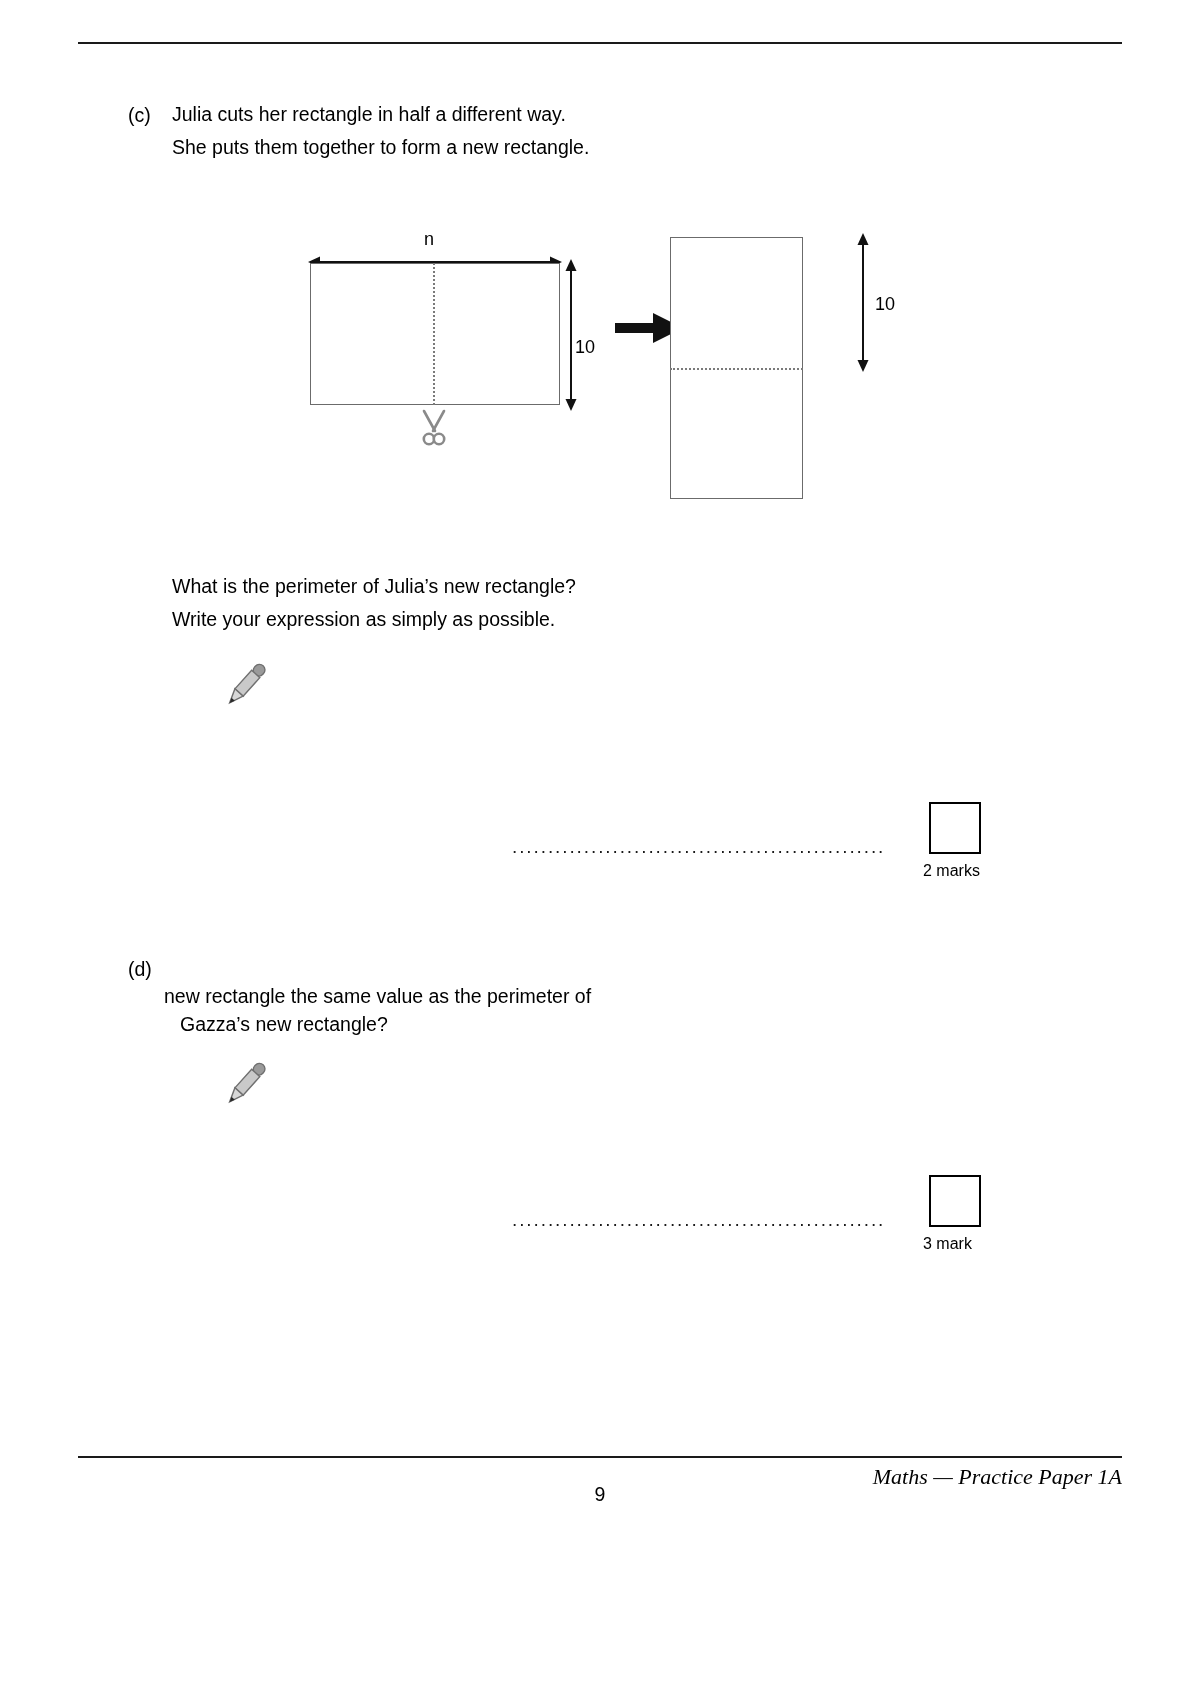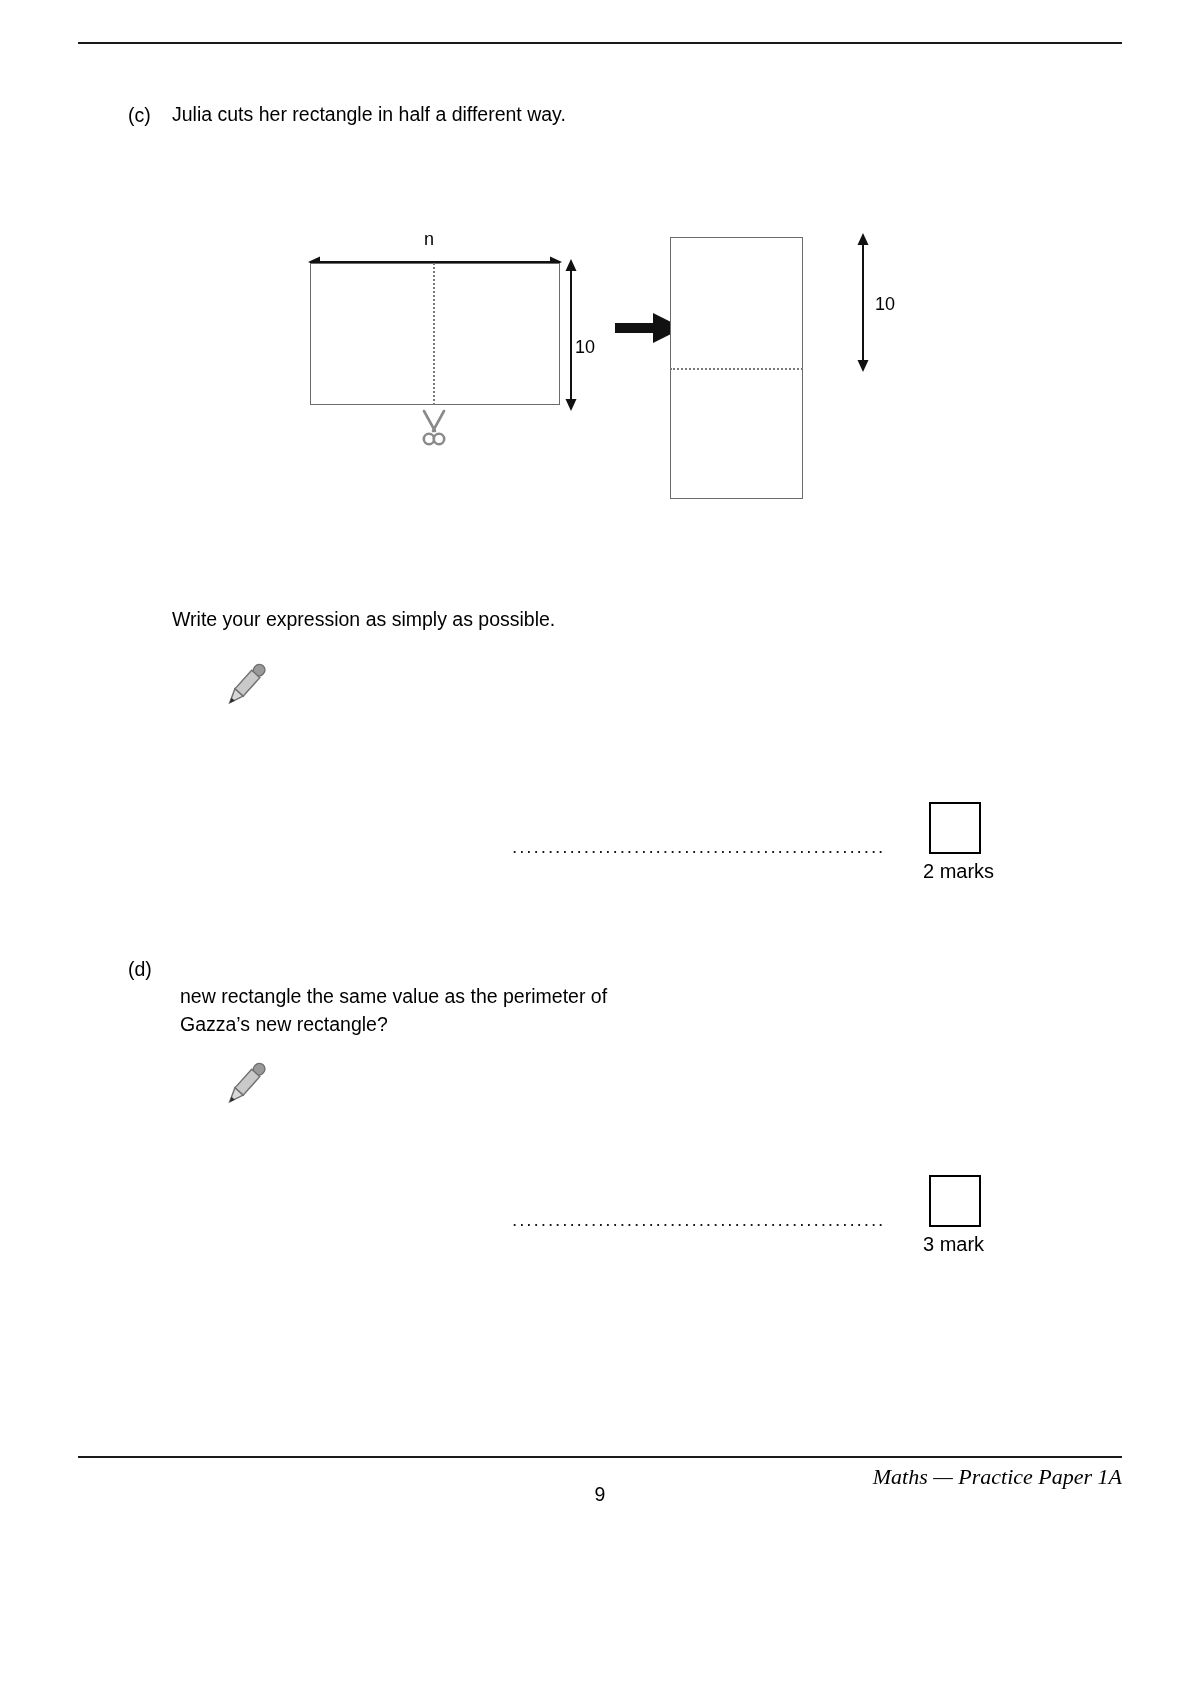--- a/index.html
+++ b/index.html
@@ -92,21 +92,21 @@
   .markbox {
     position: absolute;
     width: 52px;
     height: 52px;
     border: 2px solid #000000;
     box-sizing: border-box;
     background: #ffffff;
   }
   .marklabel {
     position: absolute;
-    font-size: 20px;
+    font-size: 16px;
     line-height: 20px;
     white-space: nowrap;
   }
 
   
   .footer-right {
     position: absolute;
     right: 78px;
     top: 1464px;
     font-family: "Liberation Serif", serif;
@@ -125,20 +125,21 @@
 </style>
 </head>
 <body>
 
 <div id="page">
 
   <div class="rule top-rule"></div>
 
   <div class="qlabel" style="left:128px; top:98px;">(c)</div>
   <div class="qtext" style="left:172px; top:98px;">Julia cuts her rectangle in half a different way.</div>
+  <div class="qtext" style="left:172px; top:131px;">She puts them together to form a new rectangle.</div>
 
   <div id="diagram">
 
     <div class="dim-label" style="left:134px; top:14px;">n</div>
 
     <svg class="arrow-svg" style="left:18px; top:40px;" width="254" height="14">
       <line x1="9" y1="7" x2="245" y2="7" stroke="#111111" stroke-width="2"></line>
       <polygon points="0,7 12,1.5 12,12.5" fill="#111111"></polygon>
       <polygon points="254,7 242,1.5 242,12.5" fill="#111111"></polygon>
     </svg>
@@ -175,37 +176,38 @@
 
     <svg class="arrow-svg" style="left:566px; top:18px;" width="14" height="139">
       <line x1="7" y1="9" x2="7" y2="130" stroke="#111111" stroke-width="2"></line>
       <polygon points="7,0 1.5,12 12.5,12" fill="#111111"></polygon>
       <polygon points="7,139 1.5,127 12.5,127" fill="#111111"></polygon>
     </svg>
 
     <div class="dim-label" style="left:585px; top:79px;">10</div>
   </div>
 
+  <div class="qtext" style="left:172px; top:570px;">What is the perimeter of Julia’s new rectangle?</div>
   <div class="qtext" style="left:172px; top:603px;">Write your expression as simply as possible.</div>
 
   <svg class="icon-pencil" style="left:215px; top:653px;" width="62" height="62" viewBox="0 0 62 62">
     <g transform="rotate(42 31 31)">
       <rect x="26" y="6" width="11" height="12" rx="5.5" fill="#9a9a9a" stroke="#6f6f6f" stroke-width="1.4"></rect>
       <rect x="26" y="17" width="11" height="25" fill="#c9c9c9" stroke="#6f6f6f" stroke-width="1.4"></rect>
       <polygon points="26,42 37,42 31.5,56" fill="#d8d8d8" stroke="#6f6f6f" stroke-width="1.4"></polygon>
       <polygon points="29.5,51 34,51 31.5,56" fill="#2b2b2b"></polygon>
     </g>
   </svg>
 
   <div class="dotline" style="left:512px; top:836px; width:375px;">...........................................................</div>
   <div class="markbox" style="left:929px; top:802px;"></div>
   <div class="marklabel" style="left:923px; top:861px;">2 marks</div>
 
   <div class="qlabel" style="left:128px; top:952px;">(d)</div>
-  <div class="qtext" style="left:180px; top:980px;">new rectangle the same value as the perimeter of</div>
+  <div class="qtext" style="left:164px; top:980px;">new rectangle the same value as the perimeter of</div>
   <div class="qtext" style="left:180px; top:1008px;">Gazza’s new rectangle?</div>
 
   <svg class="icon-pencil" style="left:215px; top:1052px;" width="62" height="62" viewBox="0 0 62 62">
     <g transform="rotate(42 31 31)">
       <rect x="26" y="6" width="11" height="12" rx="5.5" fill="#9a9a9a" stroke="#6f6f6f" stroke-width="1.4"></rect>
       <rect x="26" y="17" width="11" height="25" fill="#c9c9c9" stroke="#6f6f6f" stroke-width="1.4"></rect>
       <polygon points="26,42 37,42 31.5,56" fill="#d8d8d8" stroke="#6f6f6f" stroke-width="1.4"></polygon>
       <polygon points="29.5,51 34,51 31.5,56" fill="#2b2b2b"></polygon>
     </g>
   </svg>

